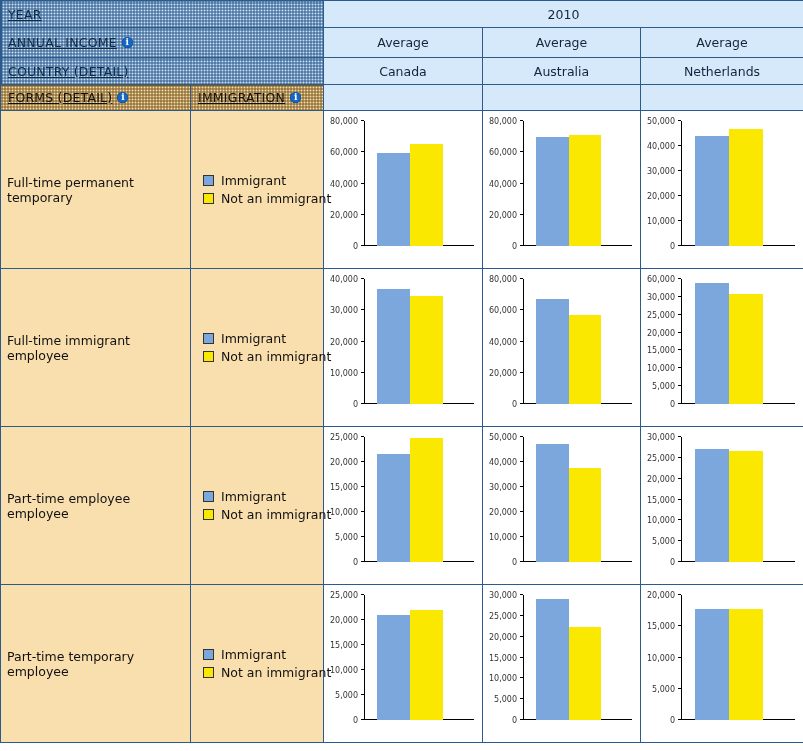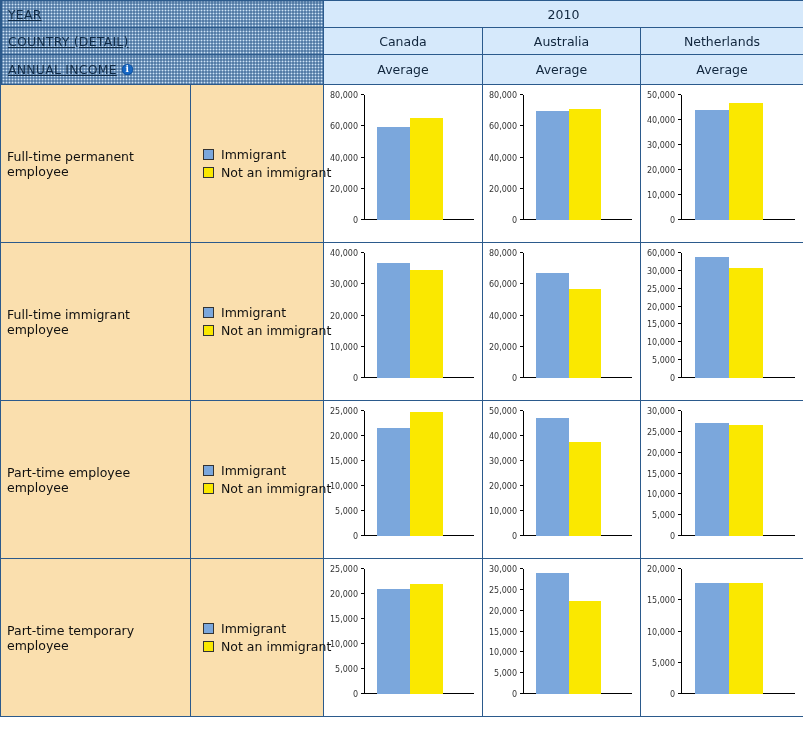--- a/index.html
+++ b/index.html
@@ -159,56 +159,73 @@
           </div>
         </td>
         <td class="colhdr year" colspan="3">
           <span>2010</span>
         </td>
       </tr>
 
       <tr>
         <td class="dim-blue" colspan="2">
           <div class="dim-inner">
-            <span class="dimlabel">COUNTRY (DETAIL)</span>
-          </div>
-        </td>
-        <td class="colhdr">
-          <span>Canada</span>
-        </td>
-        <td class="colhdr">
-          <span>Australia</span>
-        </td>
-        <td class="colhdr">
-          <span>Netherlands</span>
+            <span class="dimlabel">ANNUAL INCOME</span>
+            <span class="infoicon"></span>
+          </div>
+        </td>
+        <td class="colhdr avg">
+          <span>Average</span>
+        </td>
+        <td class="colhdr avg">
+          <span>Average</span>
+        </td>
+        <td class="colhdr avg">
+          <span>Average</span>
         </td>
       </tr>
 
       <tr>
         <td class="dim-blue" colspan="2">
           <div class="dim-inner">
-            <span class="dimlabel">ANNUAL INCOME</span>
+            <span class="dimlabel">COUNTRY (DETAIL)</span>
+          </div>
+        </td>
+        <td class="colhdr">
+          <span>Canada</span>
+        </td>
+        <td class="colhdr">
+          <span>Australia</span>
+        </td>
+        <td class="colhdr">
+          <span>Netherlands</span>
+        </td>
+      </tr>
+
+      <tr>
+        <td class="dim-orange">
+          <div class="dim-inner">
+            <span class="dimlabel">FORMS (DETAIL)</span>
             <span class="infoicon"></span>
           </div>
         </td>
-        <td class="colhdr avg">
-          <span>Average</span>
-        </td>
-        <td class="colhdr avg">
-          <span>Average</span>
-        </td>
-        <td class="colhdr avg">
-          <span>Average</span>
-        </td>
-      </tr>
-
+        <td class="dim-orange">
+          <div class="dim-inner">
+            <span class="dimlabel">IMMIGRATION</span>
+            <span class="infoicon"></span>
+          </div>
+        </td>
+        <td class="blankcorner"></td>
+        <td class="blankcorner"></td>
+        <td class="blankcorner"></td>
+      </tr>
 
       <tr class="data-row">
         <td class="rowlabel">
-          <span>Full-time permanent employee</span>
+          <span>Full-time permanent temporary</span>
         </td>
         <td class="legendcell">
           <div class="legend-row">
             <span class="swatch sw-blue"></span>
             <span class="legend-text">Immigrant</span>
           </div>
           <div class="legend-row">
             <span class="swatch sw-yellow"></span>
             <span class="legend-text">Not an immigrant</span>
           </div>

